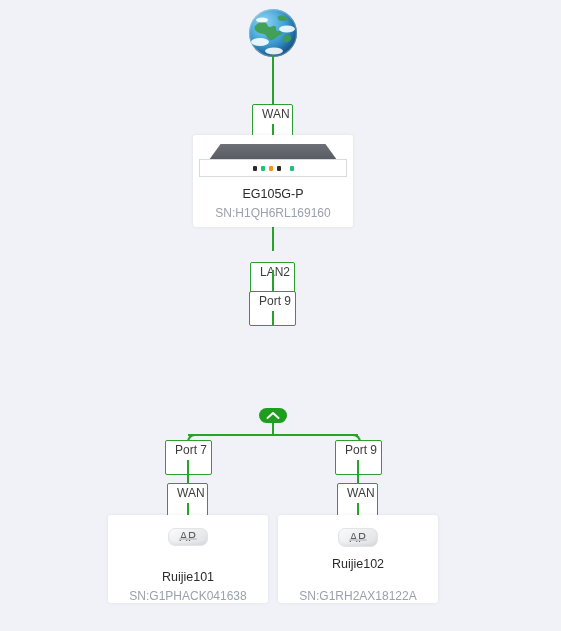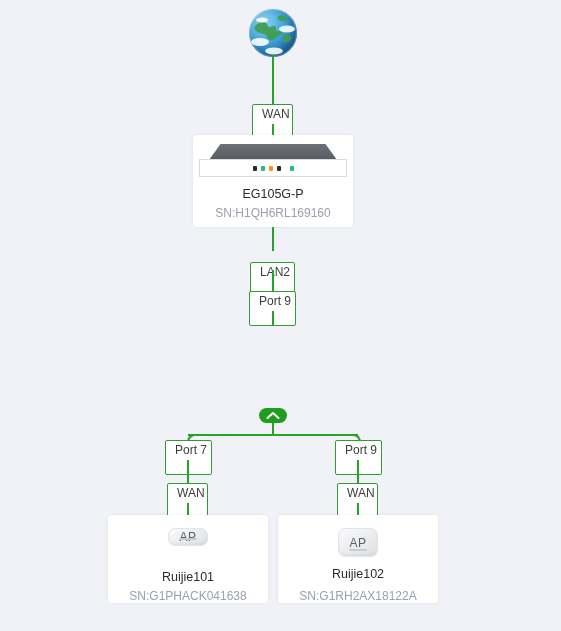--- a/index.html
+++ b/index.html
@@ -286,16 +286,16 @@
   <div class="pill" style="left:337px; top:483px; width:41px;">WAN</div>
 
   <div class="vline" style="left:357px; top:503px; height:13px;"></div>
 
   <div class="card" style="left:278px; top:515px; width:160px; height:88px; padding-top:13px;">
     <div class="ap-box">
       <span class="ap-label">AP</span>
       <span class="ap-slot"></span>
     </div>
     <div class="card-name" style="margin-top:10px;">Ruijie102</div>
-    <div class="card-sn" style="margin-top:8px;">SN:G1RH2AX18122A</div>
+    <div class="card-sn" style="margin-top:18px;">SN:G1RH2AX18122A</div>
   </div>
 
 </div>
 
 </body></html>

